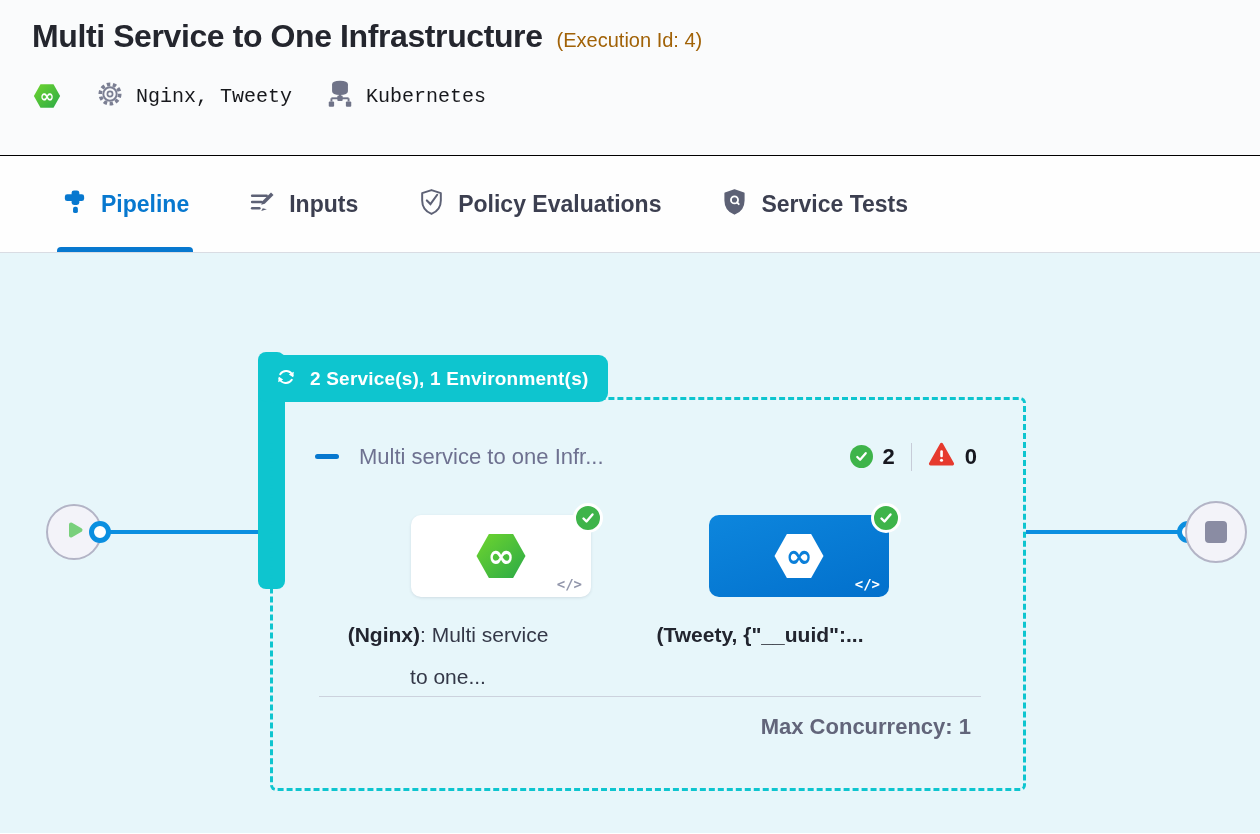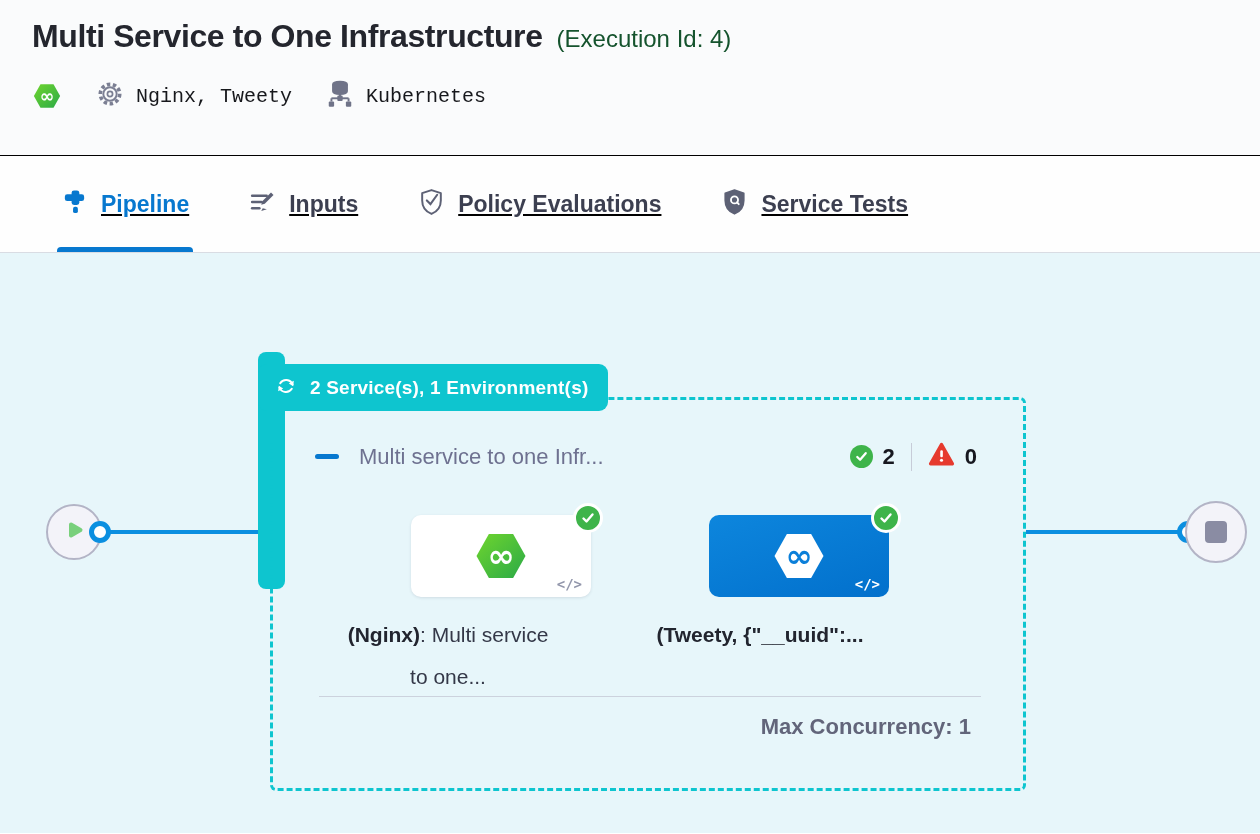--- a/index.html
+++ b/index.html
@@ -3,52 +3,52 @@
 <meta charset="utf-8">
 <style>
   * { margin:0; padding:0; box-sizing:border-box; }
   html,body { width:1260px; height:834px; overflow:hidden;
     font-family:"Liberation Sans","DejaVu Sans",sans-serif; background:#fff; }
 
   
   .page-header { height:156px; background:#fafbfc; border-bottom:1px solid #000000; padding:18px 0 0 32px; }
   .title-row { display:flex; align-items:baseline; gap:14px; }
   .page-title { font-size:32px; font-weight:700; color:#24262e; letter-spacing:-0.4px; }
-  .exec-id { font-size:24px; font-weight:400; color:#14532d; }
+  .exec-id { font-size:20px; font-weight:400; color:#a16207; }
   .meta-row { display:flex; align-items:center; margin-top:24px; }
   .meta-row .hex-logo { width:30px; height:30px; }
   .meta-item { display:flex; align-items:center; gap:12px; margin-left:34px; }
   .meta-text { font-size:20px; color:#17181c;font-family:Liberation Mono, monospace; }
 
   
   .tab-bar { height:97px; background:#fefefe; border-bottom:1px solid #d9dce3;
     display:flex; align-items:stretch; padding-left:57px; }
   .tab { display:flex; align-items:center; gap:13px; padding:0 4px; margin-right:52px;
-    position:relative; cursor:pointer;text-decoration:underline; }
+    position:relative; cursor:pointer; }
   .tab-label { font-size:23px; font-weight:600; color:#3c3f50; }
   .tab.active .tab-label { color:#0778cf; }
   .tab.active::after { content:""; position:absolute; left:0; right:0; bottom:0;
     height:5px; border-radius:4px 4px 0 0; background:#0778cf; }
 
   
   .canvas { position:relative; width:1260px; height:580px; background:#e7f6fa; }
 
   .conn-line { position:absolute; height:4px; background:#0b8fe0; top:277px; }
   .conn-ring { position:absolute; width:22px; height:22px; border-radius:50%;
     background:#fff; border:5px solid #0b8fe0; top:268px; }
 
   .exec-node { position:absolute; border-radius:50%; background:#f3f3f9;
     border:2px solid #b3b4c6; display:flex; align-items:center; justify-content:center; }
   .start-node { left:46px; top:251px; width:56px; height:56px; }
   .end-node { left:1185px; top:248px; width:62px; height:62px; }
   .stop-square { width:22px; height:22px; border-radius:4px; background:#8a8ca3; }
 
   .group-sidebar { position:absolute; left:258px; top:99px; width:27px; height:237px;
     background:#0ec5cf; border-radius:8px; }
-  .group-badge { position:absolute; left:258px; top:111px; height:47px; z-index:3;
+  .group-badge { position:absolute; left:258px; top:102px; height:47px; z-index:3;
     background:#0ec5cf; border-radius:9px; display:inline-flex; align-items:center;
     gap:12px; padding:0 20px 0 16px; }
   .group-badge-label { color:#fff; font-size:19px; font-weight:600; letter-spacing:0.2px; }
 
   .stage-box { position:absolute; left:270px; top:144px; width:756px; height:394px;
     border:3px dashed #0ec5cf; border-radius:6px; }
 
   .stage-header { position:absolute; top:42px; left:42px; right:46px;
     display:flex; align-items:center; justify-content:space-between; }
   .stage-header-left { display:flex; align-items:center; gap:20px; }

